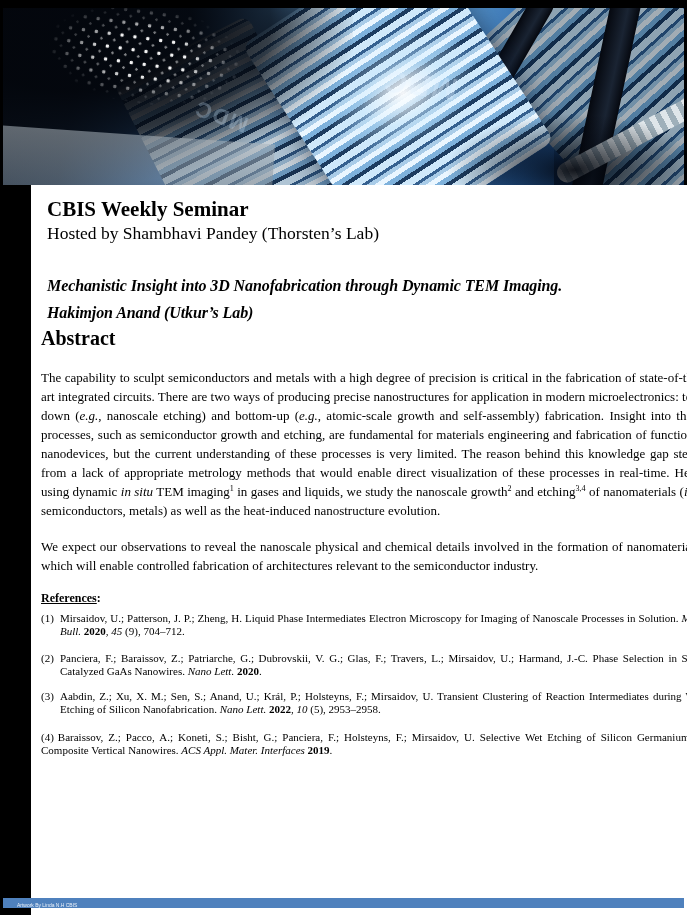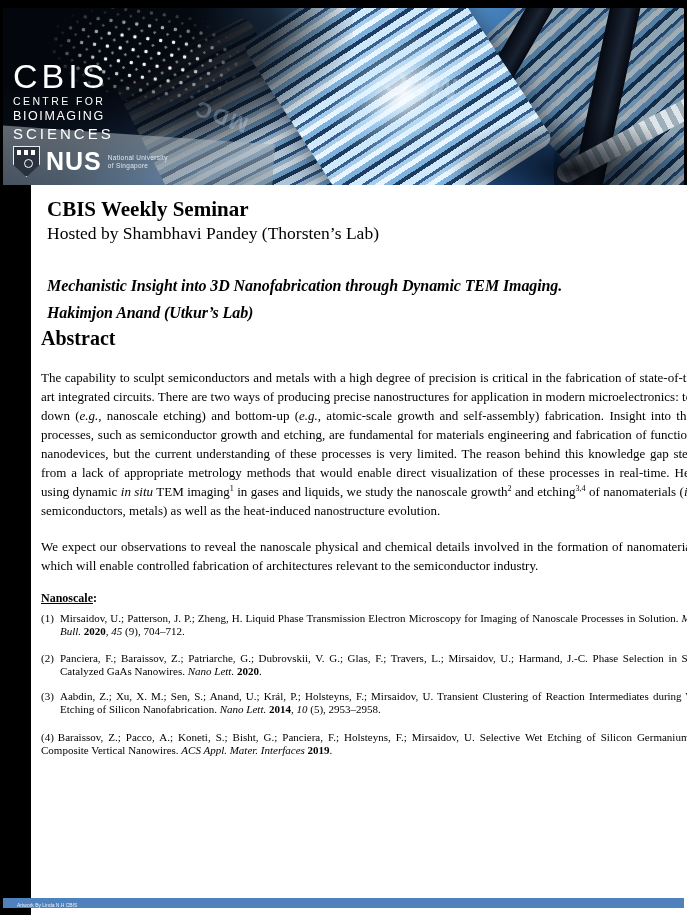--- a/index.html
+++ b/index.html
@@ -93,66 +93,49 @@
     <div class="cyl cyl1"></div>
     <div class="glint"></div>
     <div class="braid"></div>
     <div class="darkbr"></div>
     <div class="darkcorner"></div>
     <div class="plate"></div>
     <div class="dots"></div>
     <span class="mdc mdc1">MDC</span>
     <span class="mdc mdc2">MDC</span>
 
-    <div class="logo">
-      <div class="logo-acronym">CBIS</div>
-      <div class="logo-l1">CENTRE FOR</div>
-      <div class="logo-l2">BIOIMAGING</div>
-      <div class="logo-l3">SCIENCES</div>
-      <div class="nus-row">
-        <div class="shield">
-          <div class="shield-row"></div>
-          <div class="shield-dot"></div>
-        </div>
-        <div class="nus-word">NUS</div>
-        <div class="nus-tagline">
-          <div>National University</div>
-          <div>of Singapore</div>
-        </div>
-      </div>
-    </div>
   </div>
 
   <div class="content">
 
     <div class="top-block">
       <div class="seminar-title">CBIS Weekly Seminar</div>
       <div class="meta">Hosted by Shambhavi Pandey (Thorsten’s Lab)</div>
 
       <div class="talk-block">
         <div>Mechanistic Insight into 3D Nanofabrication through Dynamic TEM Imaging.</div>
         <div>Hakimjon Anand (Utkur’s Lab)</div>
       </div>
     </div>
 
     <div class="abstract-heading">Abstract</div>
 
     <div class="para para1"><span>The capability to sculpt semiconductors and metals with a high degree of precision is critical in the fabrication of state-of-the-art integrated circuits. There are two ways of producing precise nanostructures for application in modern microelectronics: top-down (</span><i>e.g.</i><span>, nanoscale etching) and bottom-up (</span><i>e.g.</i><span>, atomic-scale growth and self-assembly) fabrication. Insight into these processes, such as semiconductor growth and etching, are fundamental for materials engineering and fabrication of functional nanodevices, but the current understanding of these processes is very limited. The reason behind this knowledge gap stems from a lack of appropriate metrology methods that would enable direct visualization of these processes in real-time. Here, using dynamic </span><i>in situ</i><span> TEM imaging</span><sup>1</sup><span> in gases and liquids, we study the nanoscale growth</span><sup>2</sup><span> and etching</span><sup>3,4</sup><span> of nanomaterials (</span><i>i.e.</i><span>, semiconductors, metals) as well as the heat-induced nanostructure evolution.</span></div>
     <div class="para para2"><span>We expect our observations to reveal the nanoscale physical and chemical details involved in the formation of nanomaterials, which will enable controlled fabrication of architectures relevant to the semiconductor industry.</span></div>
 
-    <div class="refs-heading"><span class="u">Nanoscale</span><span>:</span></div>
+    <div class="refs-heading"><span class="u">References</span><span>:</span></div>
 
     <div class="ref hang ref1">
-      <span class="refnum">(1)</span><span class="reftext"><span>Mirsaidov, U.; Patterson, J. P.; Zheng, H. Liquid Phase Transmission Electron Microscopy for Imaging of Nanoscale Processes in Solution. </span><i>MRS Bull.</i><span> </span><b>2020</b><span>, </span><i>45</i><span> (9), 704–712.</span></span>
+      <span class="refnum">(1)</span><span class="reftext"><span>Mirsaidov, U.; Patterson, J. P.; Zheng, H. Liquid Phase Intermediates Electron Microscopy for Imaging of Nanoscale Processes in Solution. </span><i>MRS Bull.</i><span> </span><b>2020</b><span>, </span><i>45</i><span> (9), 704–712.</span></span>
     </div>
     <div class="ref hang ref2">
       <span class="refnum">(2)</span><span class="reftext"><span>Panciera, F.; Baraissov, Z.; Patriarche, G.; Dubrovskii, V. G.; Glas, F.; Travers, L.; Mirsaidov, U.; Harmand, J.-C. Phase Selection in Self-Catalyzed GaAs Nanowires. </span><i>Nano Lett.</i><span> </span><b>2020</b><span>.</span></span>
     </div>
     <div class="ref hang ref3">
-      <span class="refnum">(3)</span><span class="reftext"><span>Aabdin, Z.; Xu, X. M.; Sen, S.; Anand, U.; Král, P.; Holsteyns, F.; Mirsaidov, U. Transient Clustering of Reaction Intermediates during Wet Etching of Silicon Nanofabrication. </span><i>Nano Lett.</i><span> </span><b>2014</b><span>, </span><i>10</i><span> (5), 2953–2958.</span></span>
+      <span class="refnum">(3)</span><span class="reftext"><span>Aabdin, Z.; Xu, X. M.; Sen, S.; Anand, U.; Král, P.; Holsteyns, F.; Mirsaidov, U. Transient Clustering of Reaction Intermediates during Wet Etching of Silicon Nanofabrication. </span><i>Nano Lett.</i><span> </span><b>2022</b><span>, </span><i>10</i><span> (5), 2953–2958.</span></span>
     </div>
     <div class="ref flat ref4">
       <span class="refnum">(4)</span><span class="reftext"><span>Baraissov, Z.; Pacco, A.; Koneti, S.; Bisht, G.; Panciera, F.; Holsteyns, F.; Mirsaidov, U. Selective Wet Etching of Silicon Germanium in Composite Vertical Nanowires. </span><i>ACS Appl. Mater. Interfaces</i><span> </span><b>2019</b><span>.</span></span>
     </div>
 
     <div class="closing">All are welcome</div>
   </div>
 
   <div class="bluebar">
     <span class="credit">Artwork By Linda N.H CBIS</span>

